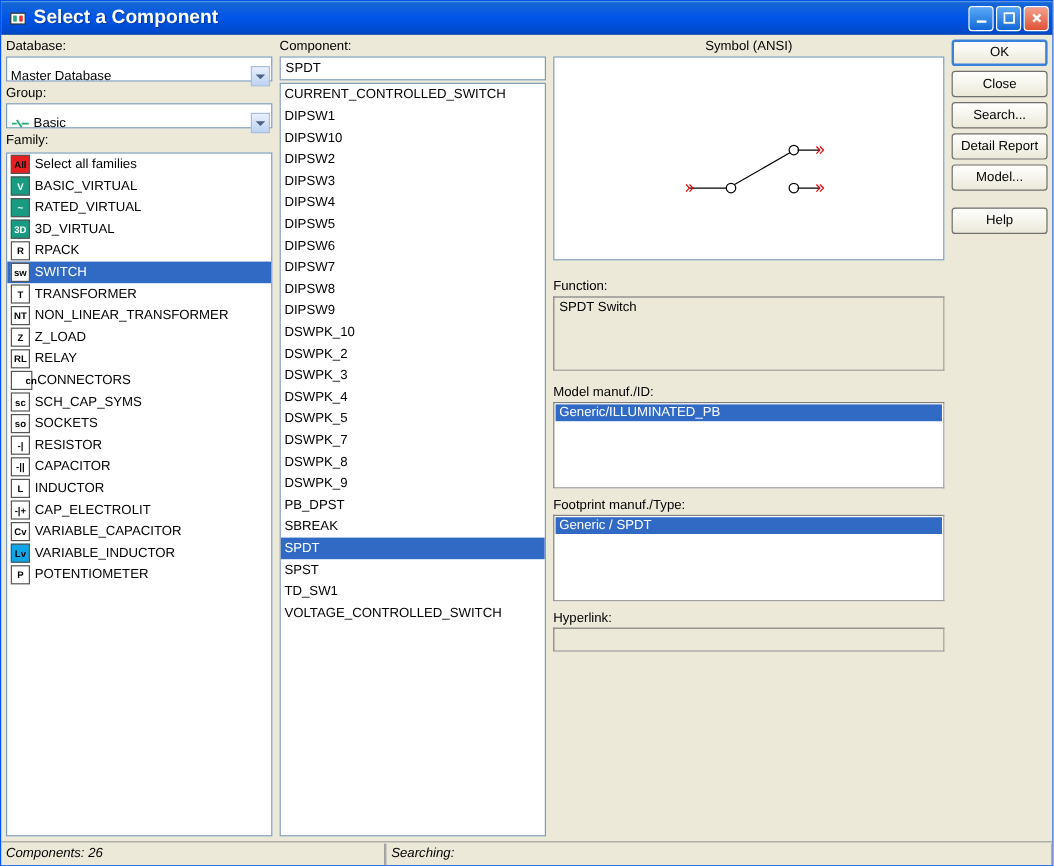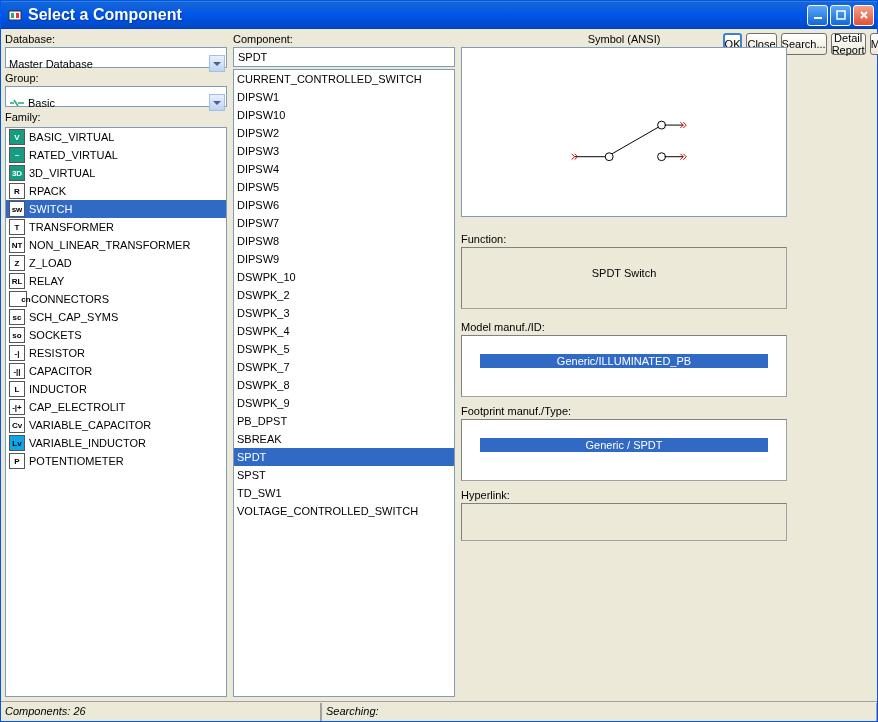--- a/index.html
+++ b/index.html
@@ -65,21 +65,21 @@
 .dialog-body {
   flex: 1;
   display: flex;
   flex-direction: row;
   padding: 4px;
   gap: 6px;
 }
 .col-left { width: 222px; display: flex; flex-direction: column; }
 .col-mid { width: 222px; display: flex; flex-direction: column; }
 .col-right { flex: 1; display: flex; flex-direction: column; }
-.col-buttons { width: 80px; display: flex; flex-direction: row; gap: 4px; justify-content: center; }
+.col-buttons { width: 80px; display: flex; flex-direction: column; gap: 4px; }
 .label { font-size: 11px; margin-bottom: 2px; margin-top: 4px; }
 .label:first-child { margin-top: 0; }
 .combo {
   height: 21px;
   background: white;
   border: 1px solid #7F9DB9;
   display: flex;
   align-items: center;
   padding: 12px 1px 0 3px;
   position: relative;
@@ -151,34 +151,33 @@
 }
 .symbol-label {
   text-align: center;
   margin-bottom: 2px;
 }
 .info-box {
   background: #ECE9D8;
   border: 1px solid #A0A0A0;
   border-top-color: #808080;
   border-left-color: #808080;
-  padding: 18px;
+  padding: 1px;
   min-height: 18px;
-  text-align: center;
 }
 .info-box-wh { background: white; }
 .info-row {
   padding: 1px 3px;
 }
 .info-row.selected {
   background: #316AC5;
   color: white;
 }
 .box-small { height: 62px; }
-.box-mid { height: 62px; }
+.box-mid { height: 72px; }
 .btn {
   height: 22px;
   background: linear-gradient(to bottom, #ffffff, #ECE9D8);
   border: 1px solid #707070;
   border-radius: 3px;
   font-family: inherit;
   font-size: 11px;
   cursor: pointer;
   display: flex;
   align-items: center;
@@ -254,20 +253,24 @@
           <svg width="16" height="12">
               <path d="M1 6 L5 6 M5 3 L9 9 M9 6 L15 6" stroke="#2a7" stroke-width="1.5" fill="none"></path>
             </svg>
         </span>
         <span class="combo-val">Basic</span>
         <div class="combo-btn"></div>
       </div>
 
       <div class="label">Family:</div>
       <div class="listbox family-list" id="family-list">
+          <div class="list-item">
+            <span class="fam-icon" style="background: rgb(230, 32, 32); color: rgb(0, 0, 0); border: 1px solid rgb(85, 85, 85);">All</span>
+            <span>Select all families</span>
+          </div>
           <div class="list-item">
             <span class="fam-icon" style="background: rgb(23, 156, 130); color: rgb(255, 255, 255); border: 1px solid rgb(85, 85, 85);">V</span>
             <span>BASIC_VIRTUAL</span>
           </div>
           <div class="list-item">
             <span class="fam-icon" style="background: rgb(23, 156, 130); color: rgb(255, 255, 255); border: 1px solid rgb(85, 85, 85);">~</span>
             <span>RATED_VIRTUAL</span>
           </div>
           <div class="list-item">
             <span class="fam-icon" style="background: rgb(23, 156, 130); color: rgb(255, 255, 255); border: 1px solid rgb(85, 85, 85);">3D</span>

